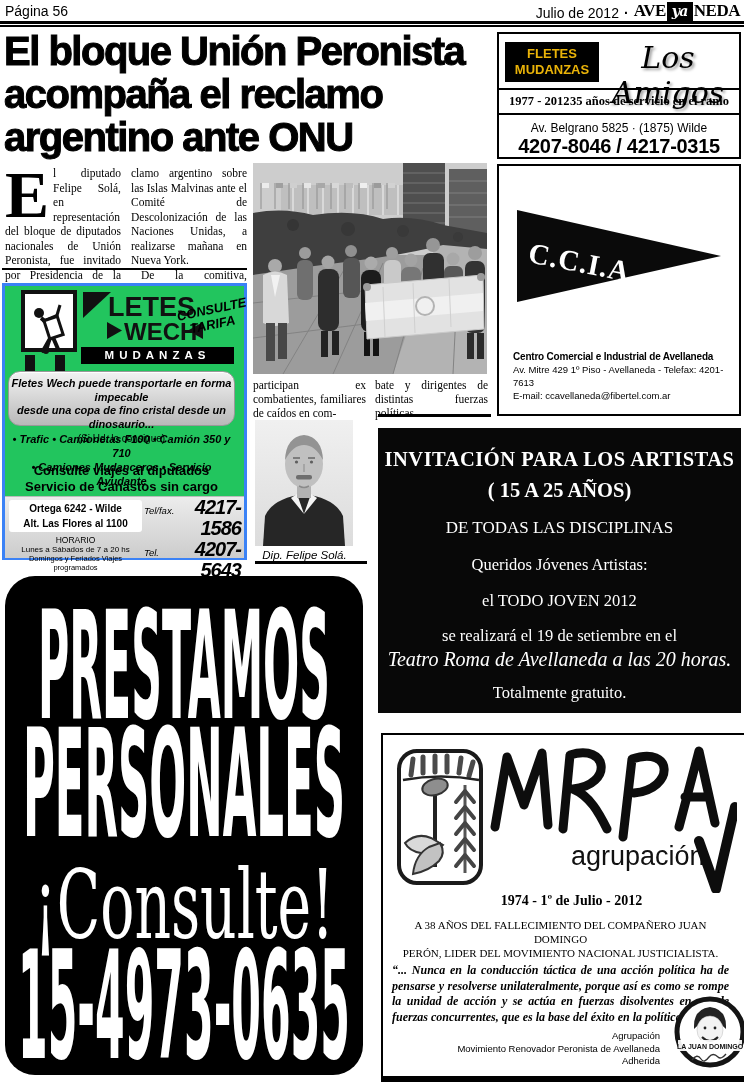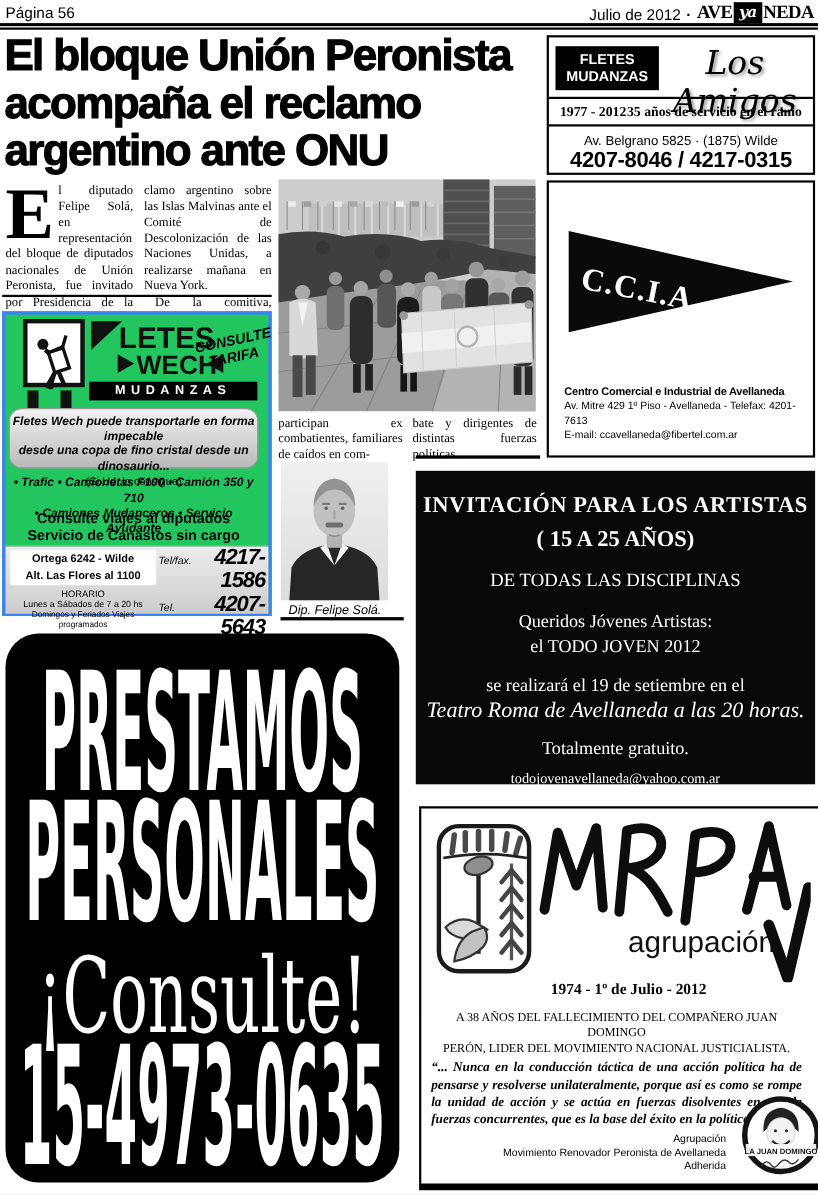--- a/index.html
+++ b/index.html
@@ -33,21 +33,21 @@
   .cap-row{left:253px;top:378px;width:236px;display:flex;gap:9px;}
   .cap-row .col{width:113px;font-family:"Liberation Serif",serif;font-size:11.5px;line-height:14px;text-align:justify;}
 
   
   .photo-main{left:253px;top:163px;width:234px;height:211px;}
   .sola{left:255px;top:420px;width:98px;height:126px;}
   .sola-cap{left:247px;top:549px;width:115px;text-align:center;font-style:italic;font-size:11.5px;}
 
   
   .amigos{left:497px;top:32px;width:240px;height:123px;border:2px solid #000;background:#fff;}
-  .am-black{position:absolute;left:6px;top:8px;width:94px;height:40px;background:#000;color:#ffffff;
+  .am-black{position:absolute;left:6px;top:8px;width:94px;height:40px;background:#000;color:#eab308;
             display:flex;flex-direction:column;align-items:center;justify-content:center;
             font-weight:bold;font-size:13px;line-height:16px;}
   .am-script{position:absolute;left:100px;top:6px;right:2px;text-align:center;
              font-family:"DejaVu Serif",serif;font-style:italic;font-size:30px;
              text-shadow:2px 2px 3px #9a9a9a;}
   .am-mid{position:absolute;left:0;top:54px;width:100%;height:27px;border-top:2px solid #000;border-bottom:2px solid #000;
           display:flex;align-items:center;justify-content:space-between;padding:0 10px;box-sizing:border-box;
           font-family:"Liberation Serif",serif;font-weight:bold;font-size:12.5px;}
   .am-addr{position:absolute;left:0;top:87px;width:100%;text-align:center;font-size:12px;}
   .am-phones{position:absolute;left:0;top:101px;width:100%;text-align:center;font-weight:bold;font-size:20px;letter-spacing:-0.3px;}
@@ -86,21 +86,21 @@
   .wech-tel-num{font-weight:bold;font-style:italic;font-size:20px;letter-spacing:-1px;}
   .wech-idd{font-weight:bold;font-style:italic;font-size:13px;line-height:15px;}
 
   
   .invit{left:378px;top:428px;width:363px;height:285px;background:#080808;color:#fff;
          font-family:"Liberation Serif",serif;text-align:center;}
   .inv-l1{padding-top:20px;font-weight:bold;font-size:20.5px;letter-spacing:0.5px;}
   .inv-l2{margin-top:8px;font-weight:bold;font-size:20.5px;}
   .inv-l3{margin-top:16px;font-size:17px;}
   .inv-l4{margin-top:17px;font-size:16.5px;}
-  .inv-l5{margin-top:3px;font-size:16.5px;}
+  .inv-l5{margin-top:16px;font-size:16.5px;}
   .inv-l6{margin-top:15px;font-size:16.5px;}
   .inv-l7{margin-top:2px;font-size:20px;font-style:italic;}
   .inv-l8{margin-top:12px;font-size:16.5px;}
   .inv-l9{margin-top:10px;font-size:13px;}
 
   
   .prest{left:5px;top:576px;width:358px;height:499px;background:#000;border-radius:30px;}
 
   
   .mrpa{left:381px;top:733px;width:355px;height:341px;border:2px solid #000;border-bottom:6px solid #000;background:#fff;padding-left:22px;}

